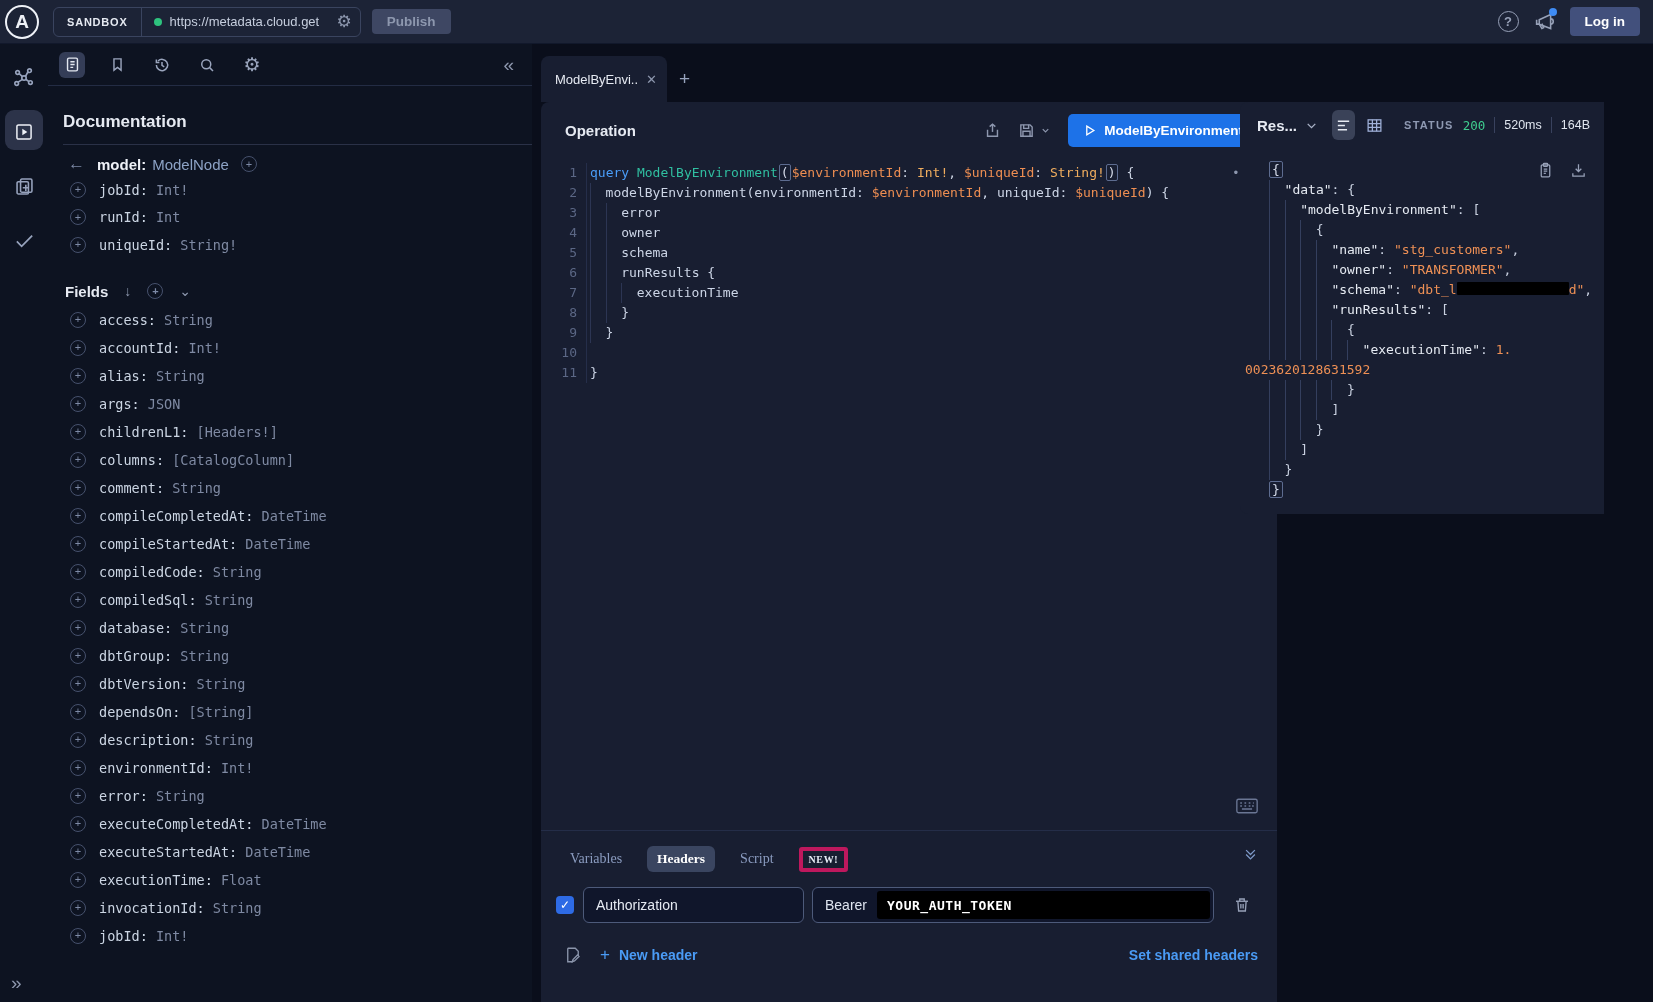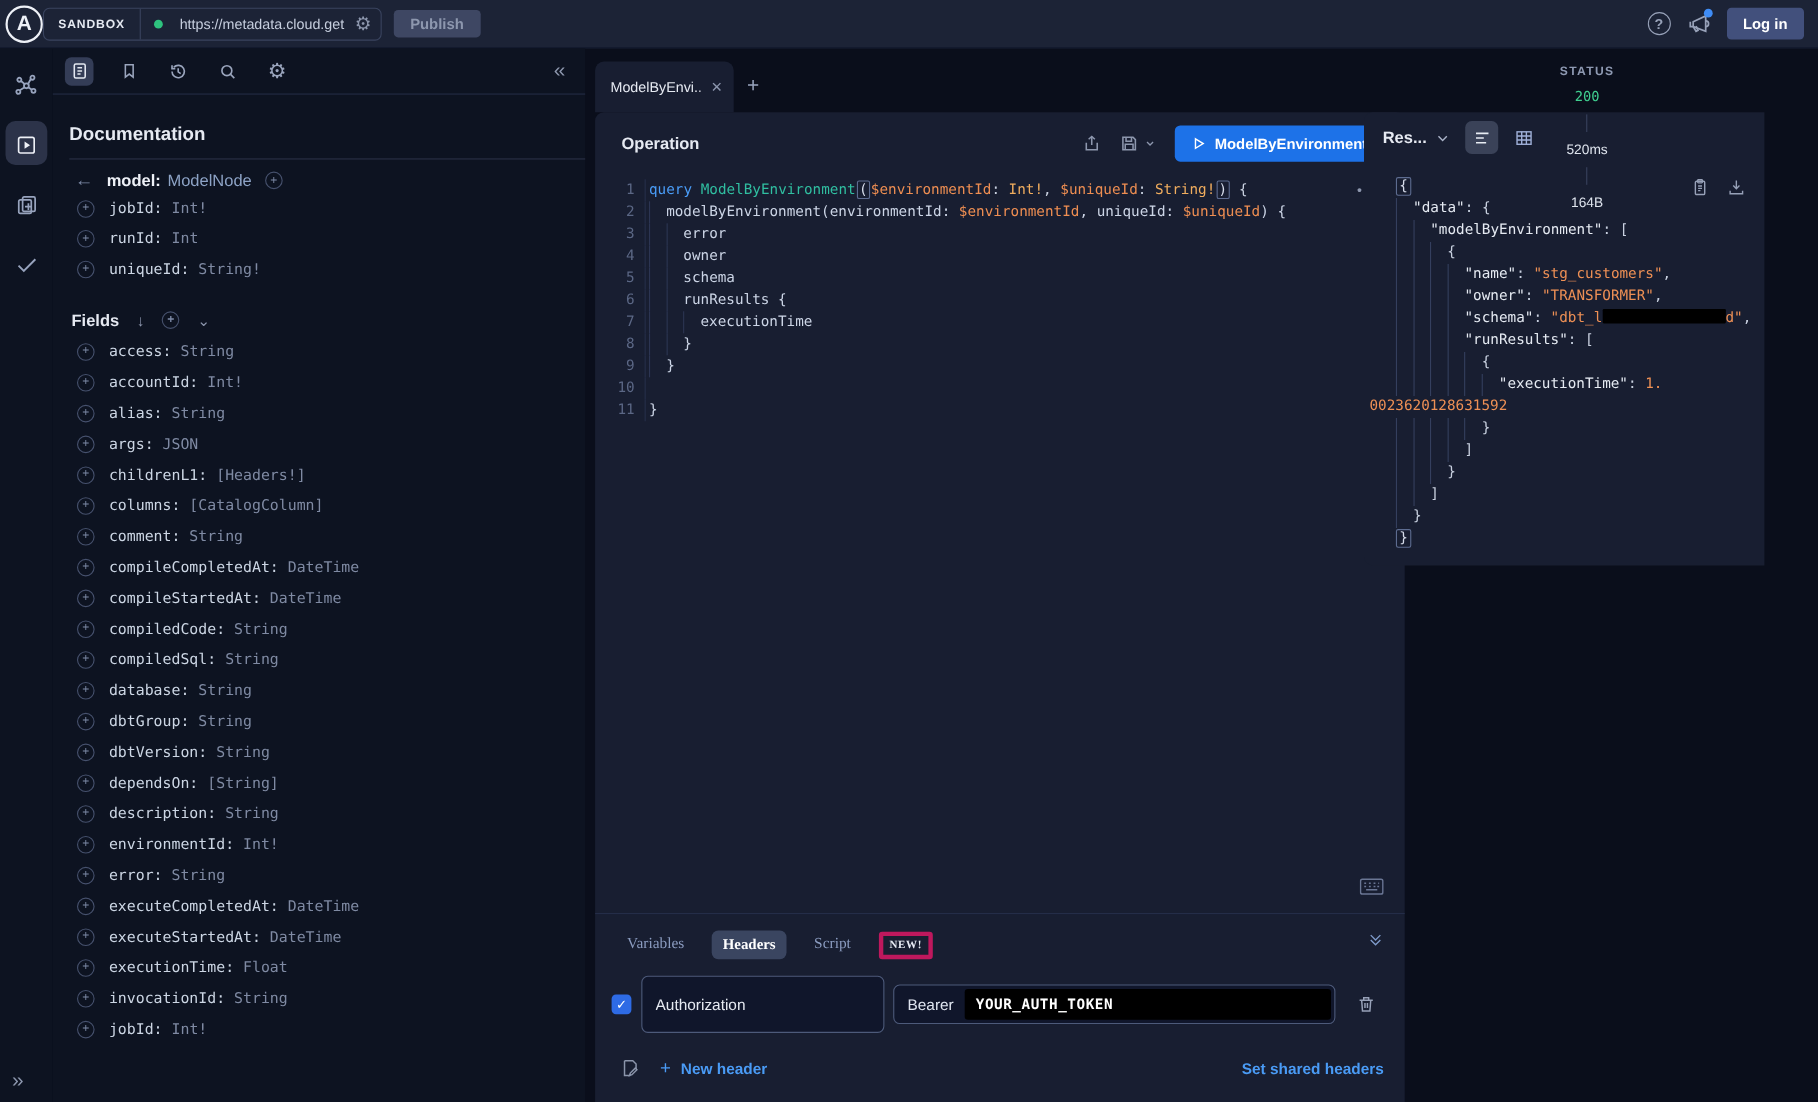--- a/index.html
+++ b/index.html
@@ -2,21 +2,21 @@
 <html><head>
 <meta charset="utf-8">
 <style>
   * { margin:0; padding:0; box-sizing:border-box; }
   html,body { width:1653px; height:1002px; overflow:hidden; background:#0a0e1b; font-family:"Liberation Sans", sans-serif; }
   #app { position:relative; width:1653px; height:1002px; background:#0a0e1b; color:#e6eaf2; }
 
   
   .topbar { position:absolute; left:0; top:0; width:1653px; height:44px; background:#1c2336; display:flex; align-items:center; border-bottom:1px solid #11182b; }
   .logo { width:34px; height:34px; border:2.5px solid #eef1f7; border-radius:50%; margin-left:5px; display:flex; align-items:center; justify-content:center; font-weight:bold; font-size:19px; color:#eef1f7; background:#1c2336; }
-  .sandbox-group { display:flex; align-items:center; height:30px; border:1px solid #3a445f; border-radius:6px; overflow:hidden;text-align:center; }
+  .sandbox-group { display:flex; align-items:center; height:30px; border:1px solid #3a445f; border-radius:6px; margin-left:14px; overflow:hidden; }
   .sandbox-label { font-size:11px; font-weight:bold; letter-spacing:.8px; padding:0 13px; color:#e6eaf2; }
   .sg-sep { width:1px; height:30px; background:#3a445f; }
   .dot { width:8px; height:8px; border-radius:50%; background:#2ec27e; margin:0 8px 0 12px; }
   .url-text { font-size:13px; color:#c6cede; width:165px; white-space:nowrap; overflow:hidden; }
   .mini-gear { color:#8d97ae; font-size:17px; padding:0 8px 0 2px; line-height:1; }
   .publish-btn { margin-left:11px; background:#3e4763; color:#8d97ae; font-weight:bold; font-size:13.5px; border:none; border-radius:4px; padding:5px 15px; }
   .topbar-right { margin-left:auto; display:flex; align-items:center; gap:15px; padding-right:13px; }
   .help-circ { width:21px; height:21px; border:1.5px solid #97a1b8; border-radius:50%; color:#97a1b8; font-size:13px; font-weight:bold; display:flex; align-items:center; justify-content:center; }
   .mega-wrap { position:relative; color:#97a1b8; }
   .mega-dot { position:absolute; right:-2px; top:-3px; width:8px; height:8px; border-radius:50%; background:#3f8cf5; }
@@ -76,38 +76,38 @@
 
   
   .midfooter { position:relative; flex:0 0 172px; border-top:1px solid #242d48; }
   .foot-collapse { position:absolute; top:16px; right:19px; color:#7e9ac9; }
   .ftabs { display:flex; align-items:center; gap:15px; padding:15px 0 0 19px;font-family:Liberation Serif, serif; }
   .ftab { font-size:14px; color:#8b9cc0; padding:5px 10px; }
   .ftab.selected { background:#3a4560; color:#fff; font-weight:bold; border-radius:6px; font-size:13.5px; }
   .new-badge { font-size:10px; font-weight:bold; letter-spacing:.6px; color:#e8edf6; border:4px solid #be185d; border-radius:3px; padding:3px 6px; }
   .hrow { display:flex; align-items:center; margin:15px 0 0 15px; gap:8px; }
   .cbx { width:18px; height:18px; background:#2e6be5; border-radius:4px; color:#fff; font-size:12px; display:flex; align-items:center; justify-content:center; }
-  .key-input { width:221px; height:52px; background:#10162b; border:1px solid #4d5a7a; border-radius:6px; color:#e6eaf2; font-size:14px; padding:0 12px; margin-left:1px; font-family:"Liberation Sans",sans-serif; }
+  .key-input { width:221px; height:36px; background:#10162b; border:1px solid #4d5a7a; border-radius:6px; color:#e6eaf2; font-size:14px; padding:0 12px; margin-left:1px; font-family:"Liberation Sans",sans-serif; }
   .val-group { width:402px; height:36px; border:1px solid #4d5a7a; border-radius:6px; background:#10162b; display:flex; align-items:center; }
   .bearer-label { font-size:14px; color:#dfe5f0; padding:0 10px 0 12px; }
   .token-box { flex:1; height:28px; margin-right:3px; background:#000; border-radius:3px; display:flex; align-items:center; padding-left:10px; font-family:"DejaVu Sans Mono", monospace; font-weight:bold; font-size:13px; color:#fff; letter-spacing:.5px; }
   .trash-ic { color:#97a1b8; margin-left:11px; display:flex; }
   .actions-row { display:flex; align-items:center; margin:22px 19px 0 23px; gap:18px; }
   .pen-ic { color:#8b95ab; display:flex; }
   .link-blue { color:#4a9bf5; font-weight:bold; font-size:14px; display:flex; align-items:center; gap:9px; }
   .shared-link { margin-left:auto; }
 
   
   .rescard { position:absolute; left:1240px; top:102px; width:364px; height:412px; background:#181e31; border-radius:8px 0 0 8px; }
   .res-header { height:46px; display:flex; align-items:center; padding:0 14px 0 17px; gap:8px; }
   .res-title { font-size:15px; font-weight:bold; }
   .res-chev { color:#aab3c8; display:flex; margin-right:6px; }
   .view-ic { width:30px; height:30px; display:flex; align-items:center; justify-content:center; color:#9fb0d8; }
   .view-ic.selected { background:#3a4258; border-radius:6px; color:#e8ecf3; }
-  .status-group { margin-left:10px; display:flex; align-items:center; gap:9px;flex-direction:column; }
+  .status-group { margin-left:10px; display:flex; align-items:center; gap:9px; }
   .status-lbl { font-size:11px; letter-spacing:1.2px; color:#8e99b2; font-weight:bold; }
   .status-code { font-size:12.5px; color:#3fce8f; font-family:"DejaVu Sans Mono",monospace; }
   .hd-sep { width:1px; height:16px; background:#39425e; }
   .metric { font-size:12.5px; color:#dfe5ee; }
   .res-body { position:relative; padding:12px 0 0 5px; font-family:"DejaVu Sans Mono", monospace; font-size:13px; }
   .rl { height:20px; line-height:20px; white-space:pre; padding-left:24px; }
   .rl.wrap { padding-left:0; }
   .rg { display:inline-block; width:15.6px; height:20px; vertical-align:top; border-left:1px solid #343f5e; }
   .k{color:#e5eaf2}.p{color:#c9d1e0}.s{color:#ee9055}.n{color:#ee9055}
   .pb{color:#d6dcea;border:1px solid #5d6c90;border-radius:2px;padding:0 2px}

